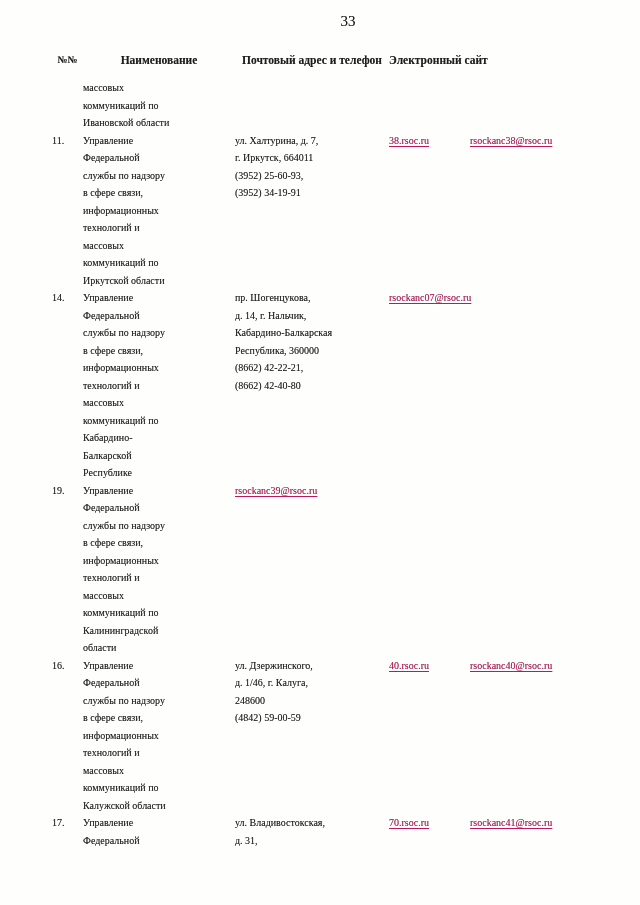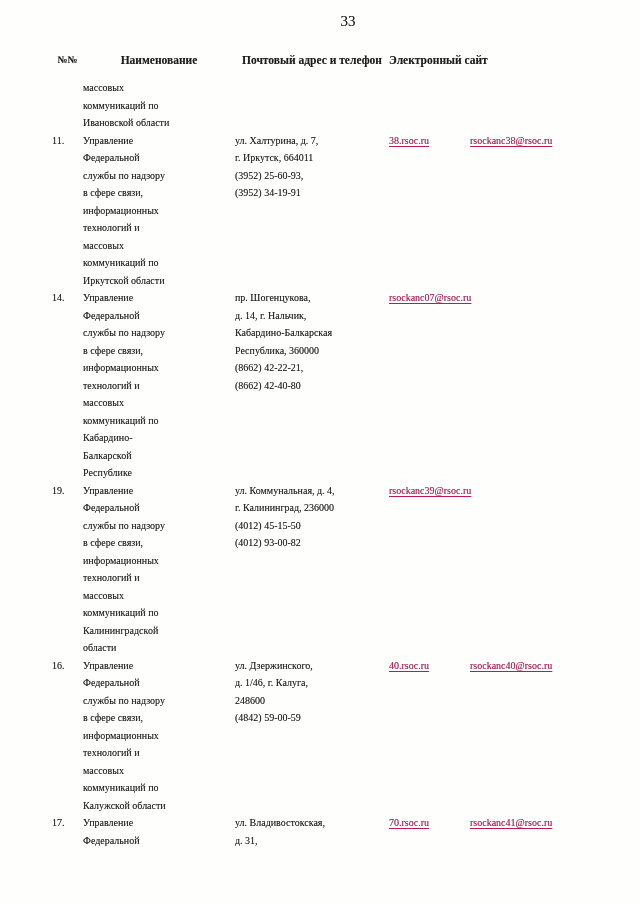--- a/index.html
+++ b/index.html
@@ -134,24 +134,20 @@
       <div class="c name">Управление
 Федеральной
 службы по надзору
 в сфере связи,
 информационных
 технологий и
 массовых
 коммуникаций по
 Калининградской
 области</div>
-      <div class="c addr">ул. Коммунальная, д. 4,
-г. Калининград, 236000
-(4012) 45-15-50
-(4012) 93-00-82</div>
       <div class="c email"><span class="link">rsockanc39@rsoc.ru</span></div>
     </div>
 
     <div class="grid trow">
       <div class="c num">16.</div>
       <div class="c name">Управление
 Федеральной
 службы по надзору
 в сфере связи,
 информационных

